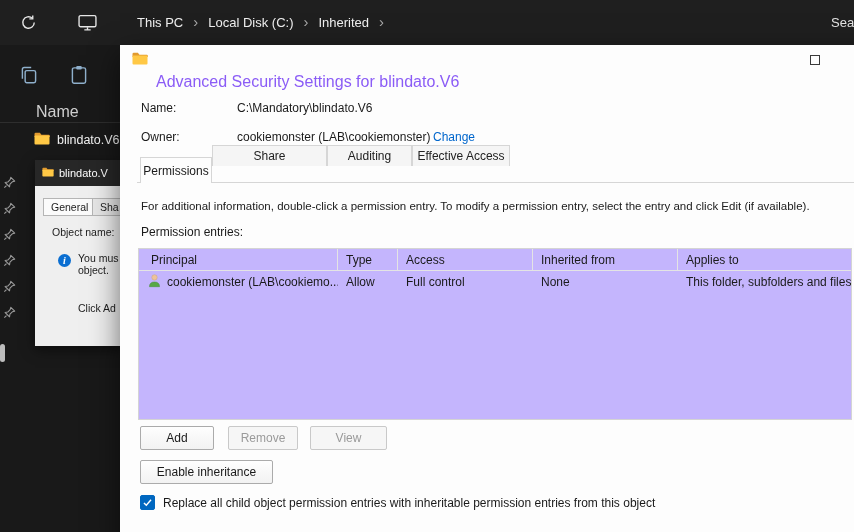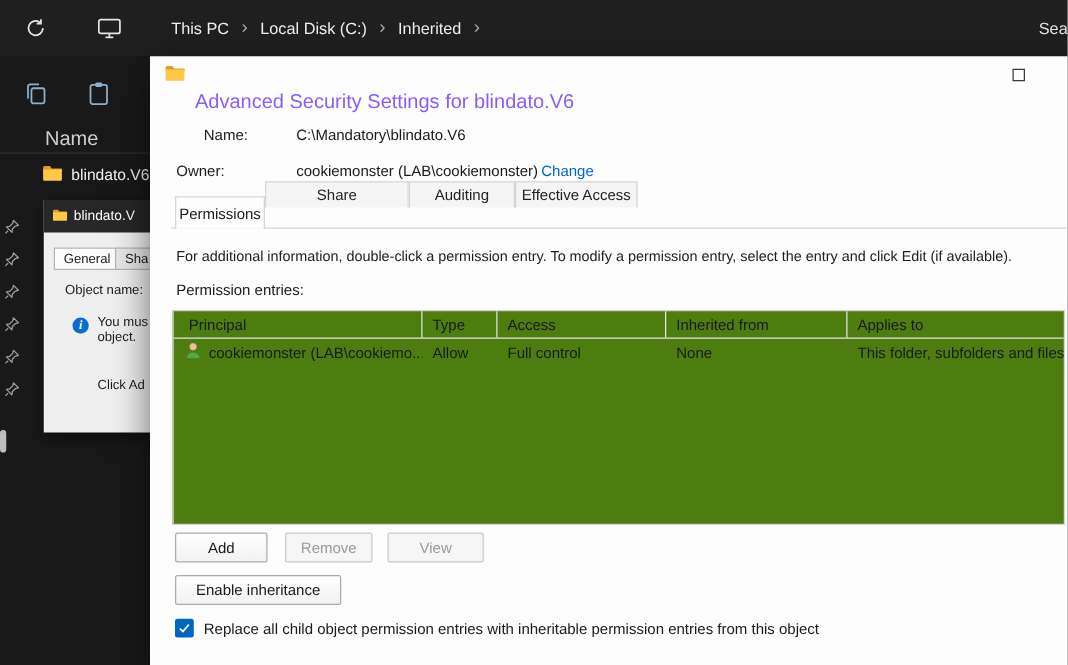--- a/index.html
+++ b/index.html
@@ -42,21 +42,21 @@
   .dlg-title { position: absolute; left: 36px; top: 9px; font-size: 16px; color: #8b5cf6; margin-top: 19px; }
   .cap-btn { position: absolute; left: 672px; top: 0; width: 46px; height: 30px; display: flex; align-items: center; justify-content: center; }
   .max-glyph { width: 10px; height: 10px; border: 1px solid #3a3a3a; display: block; }
   .lbl { position: absolute; color: #1a1a1a; }
   .link { color: #0066cc; cursor: pointer; }
   .tab { position: absolute; display: flex; align-items: center; justify-content: center; font-size: 12px; border: 1px solid #d6d6d6; border-bottom: 0; }
   .tab.active { top: 112px; height: 26px; background: #fdfdfd; z-index: 2; }
   .tab.idle { top: 100px; height: 21px; background: #f5f5f5; z-index: 1; color: #222; }
   .tab-line { position: absolute; left: 17px; top: 137px; width: 763px; height: 1px; background: #d6d6d6; z-index: 0; }
   .desc { position: absolute; left: 21px; top: 155px; width: 758px; font-size: 11.5px; color: #202020; white-space: nowrap; overflow: hidden; }
-  .ptable { position: absolute; left: 18px; top: 203px; width: 714px; height: 172px; border: 1px solid #d4d4d4; background: #4d7c0f; }
+  .ptable { position: absolute; left: 18px; top: 203px; width: 714px; height: 172px; border: 1px solid #d4d4d4; background: #c4b5fd; }
   .thead { display: grid; grid-template-columns: 199px 60px 135px 145px auto; height: 22px; border-bottom: 1px solid #e4e4e4; }
   .th { display: flex; align-items: center; padding-left: 8px; font-size: 12px; color: #1a1a1a; border-right: 1px solid #e4e4e4; white-space: nowrap; }
   .th:first-child { padding-left: 12px; }
   .th:last-child { border-right: 0; }
   .trow { display: grid; grid-template-columns: 199px 60px 135px 145px auto; height: 22px; }
   .td { display: flex; align-items: center; padding-left: 8px; font-size: 12px; white-space: nowrap; overflow: hidden; }
   .td.first { padding-left: 8px; gap: 5px; }
   .btn { position: absolute; height: 24px; border: 1px solid #ababab; border-radius: 2px; background: linear-gradient(#fefefe, #f2f2f2); font-size: 12px; color: #1a1a1a; display: flex; align-items: center; justify-content: center; }
   .btn.disabled { color: #9a9a9a; border-color: #c9c9c9; background: #f6f6f6; }
   .chk { position: absolute; left: 20px; top: 450px; width: 15px; height: 15px; background: #0067c0; border: 1px solid #0067c0; border-radius: 2px; display: flex; align-items: center; justify-content: center; }
@@ -164,21 +164,21 @@
     <svg width="16" height="13" viewBox="0 0 16 13">
       <path d="M.5 2 q0-1.2 1.2-1.2 h4.2 l1.5 1.9 h7.4 q1 0 1 1 v1.2 H.5 Z" fill="#e19a2f"></path>
       <rect x=".5" y="3.6" width="15" height="9" rx="1" fill="#ffc845"></rect>
     </svg>
   </span>
   <span class="dlg-title">Advanced Security Settings for blindato.V6</span>
   <span class="cap-btn">
       <span class="max-glyph"></span>
     </span>
 
-  <span class="lbl" style="left:21px; top:56px;margin-left:22px;">Name:</span>
+  <span class="lbl" style="left:21px; top:56px;">Name:</span>
   <span class="lbl" style="left:117px; top:56px;">C:\Mandatory\blindato.V6</span>
   <span class="lbl" style="left:21px; top:85px;">Owner:</span>
   <span class="lbl" style="left:117px; top:85px;">cookiemonster (LAB\cookiemonster)</span>
   <span class="lbl link" style="left:313px; top:85px;">Change</span>
 
   <div class="tab-line"></div>
   <span class="tab active" style="left:20px; width:72px;">Permissions</span>
   <span class="tab idle" style="left:92px; width:115px;">Share</span>
   <span class="tab idle" style="left:207px; width:85px;">Auditing</span>
   <span class="tab idle" style="left:292px; width:98px;">Effective Access</span>

